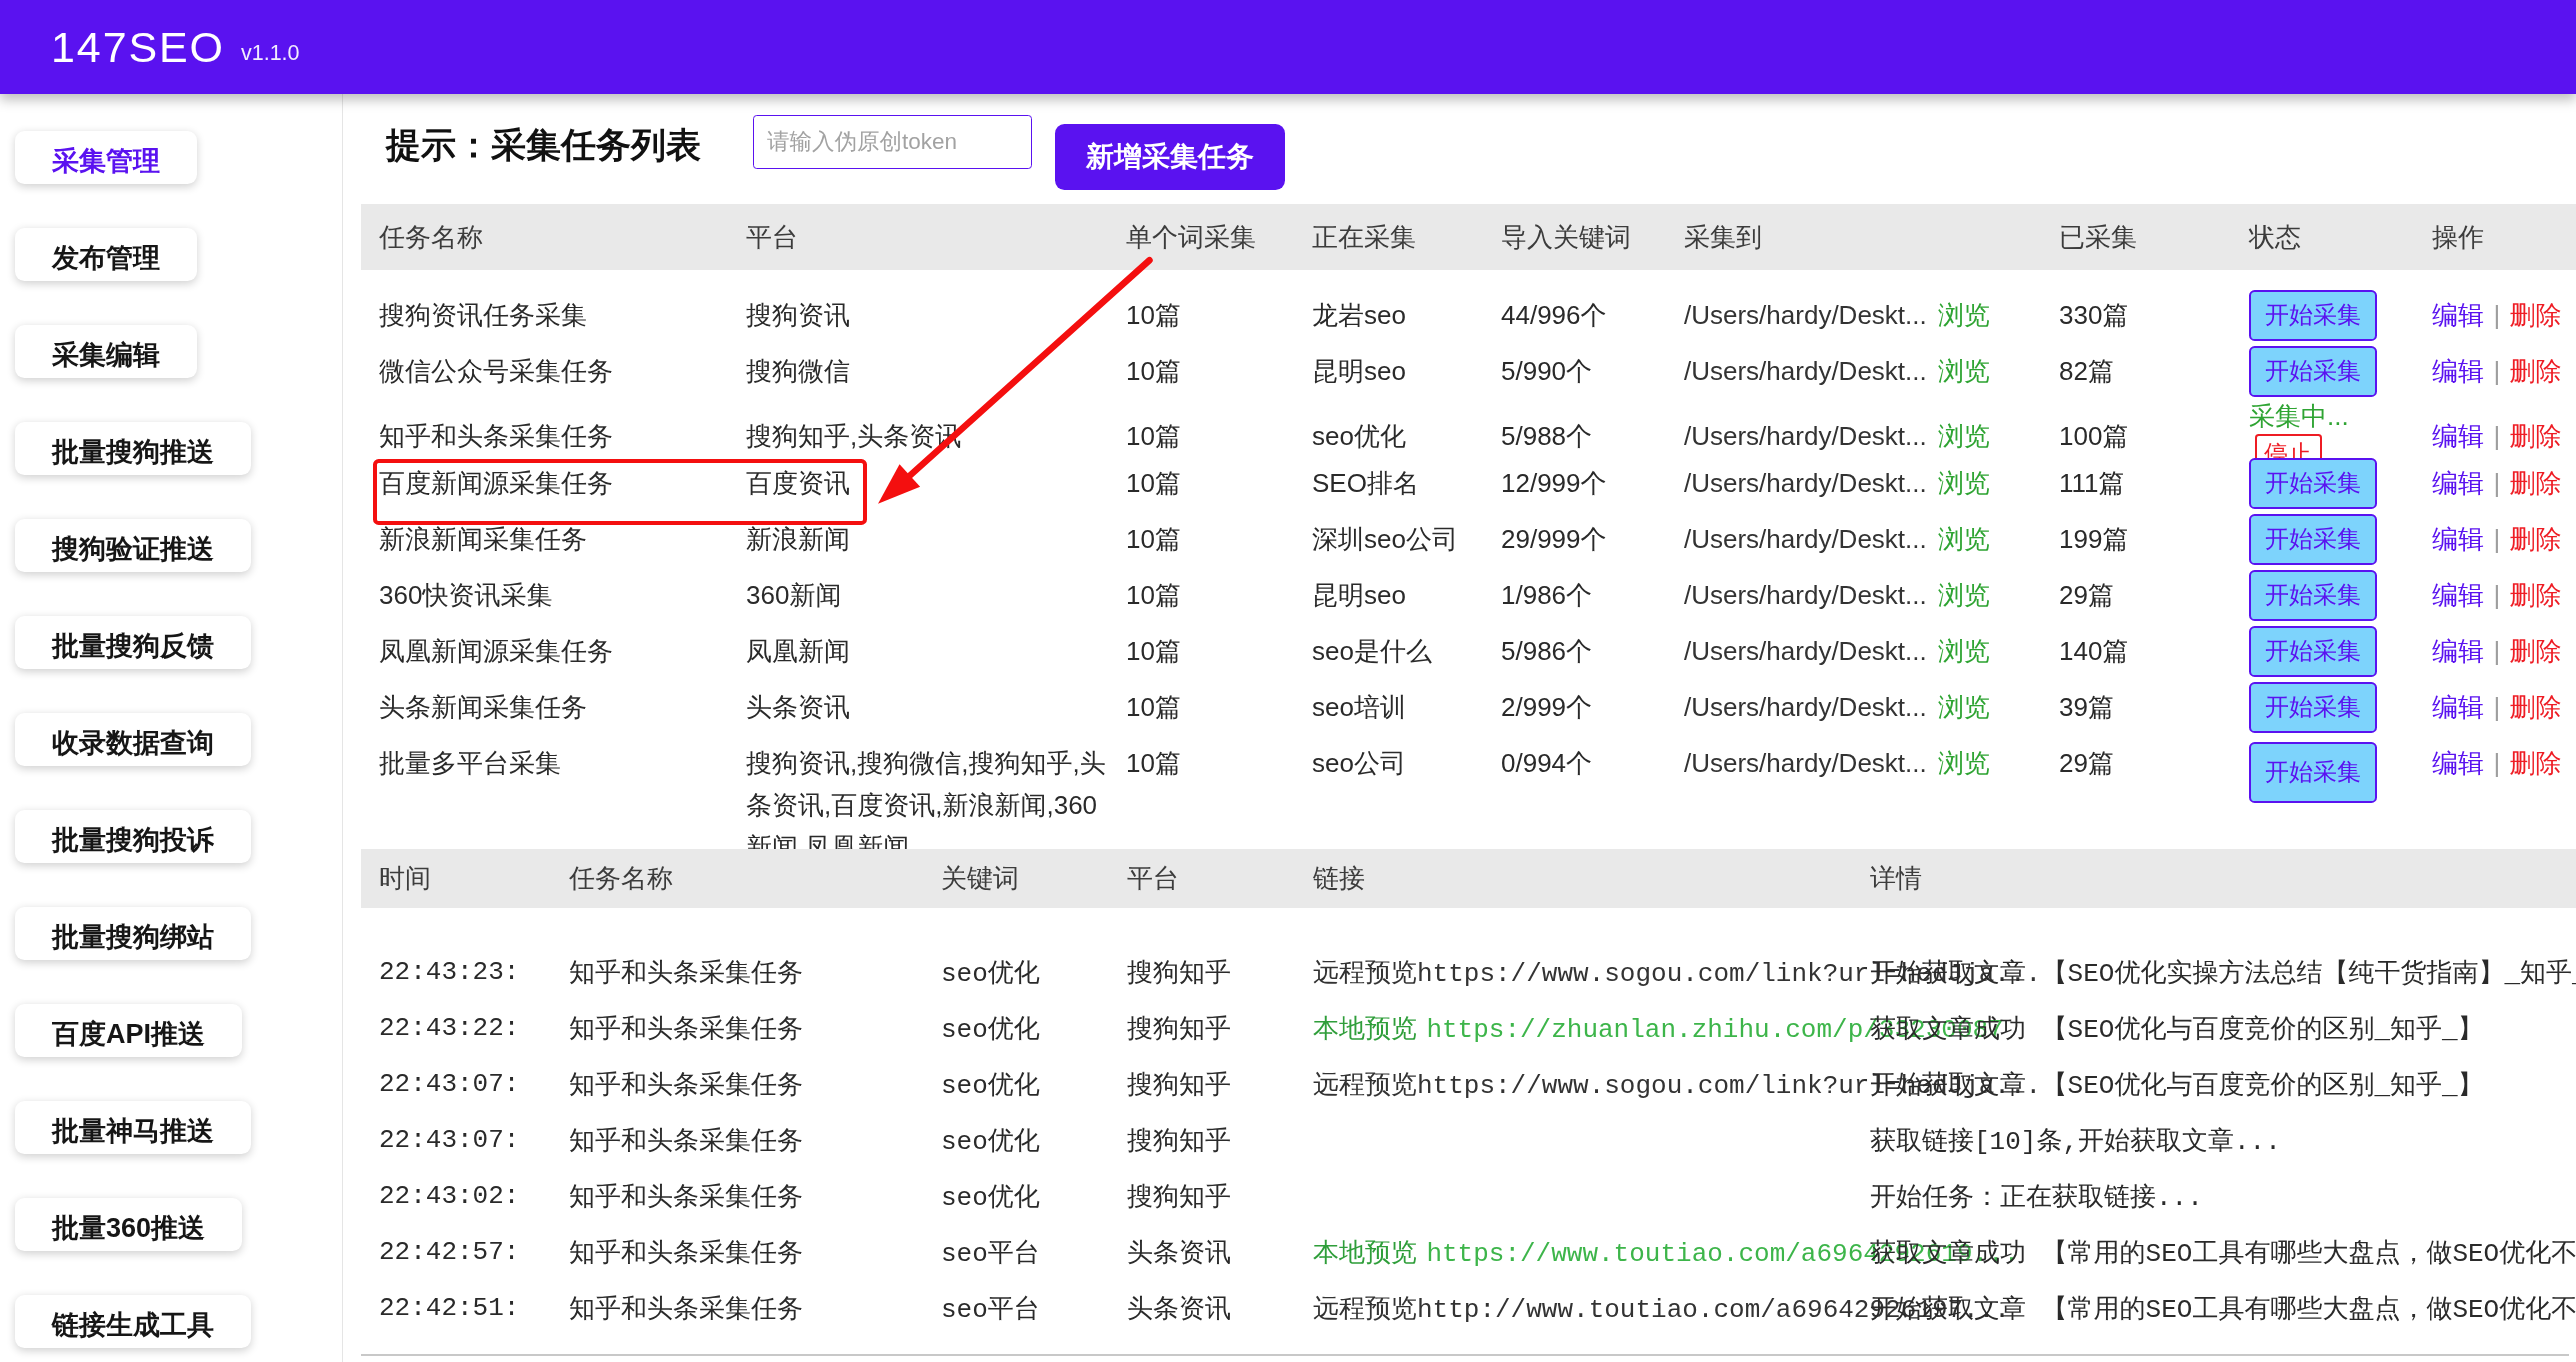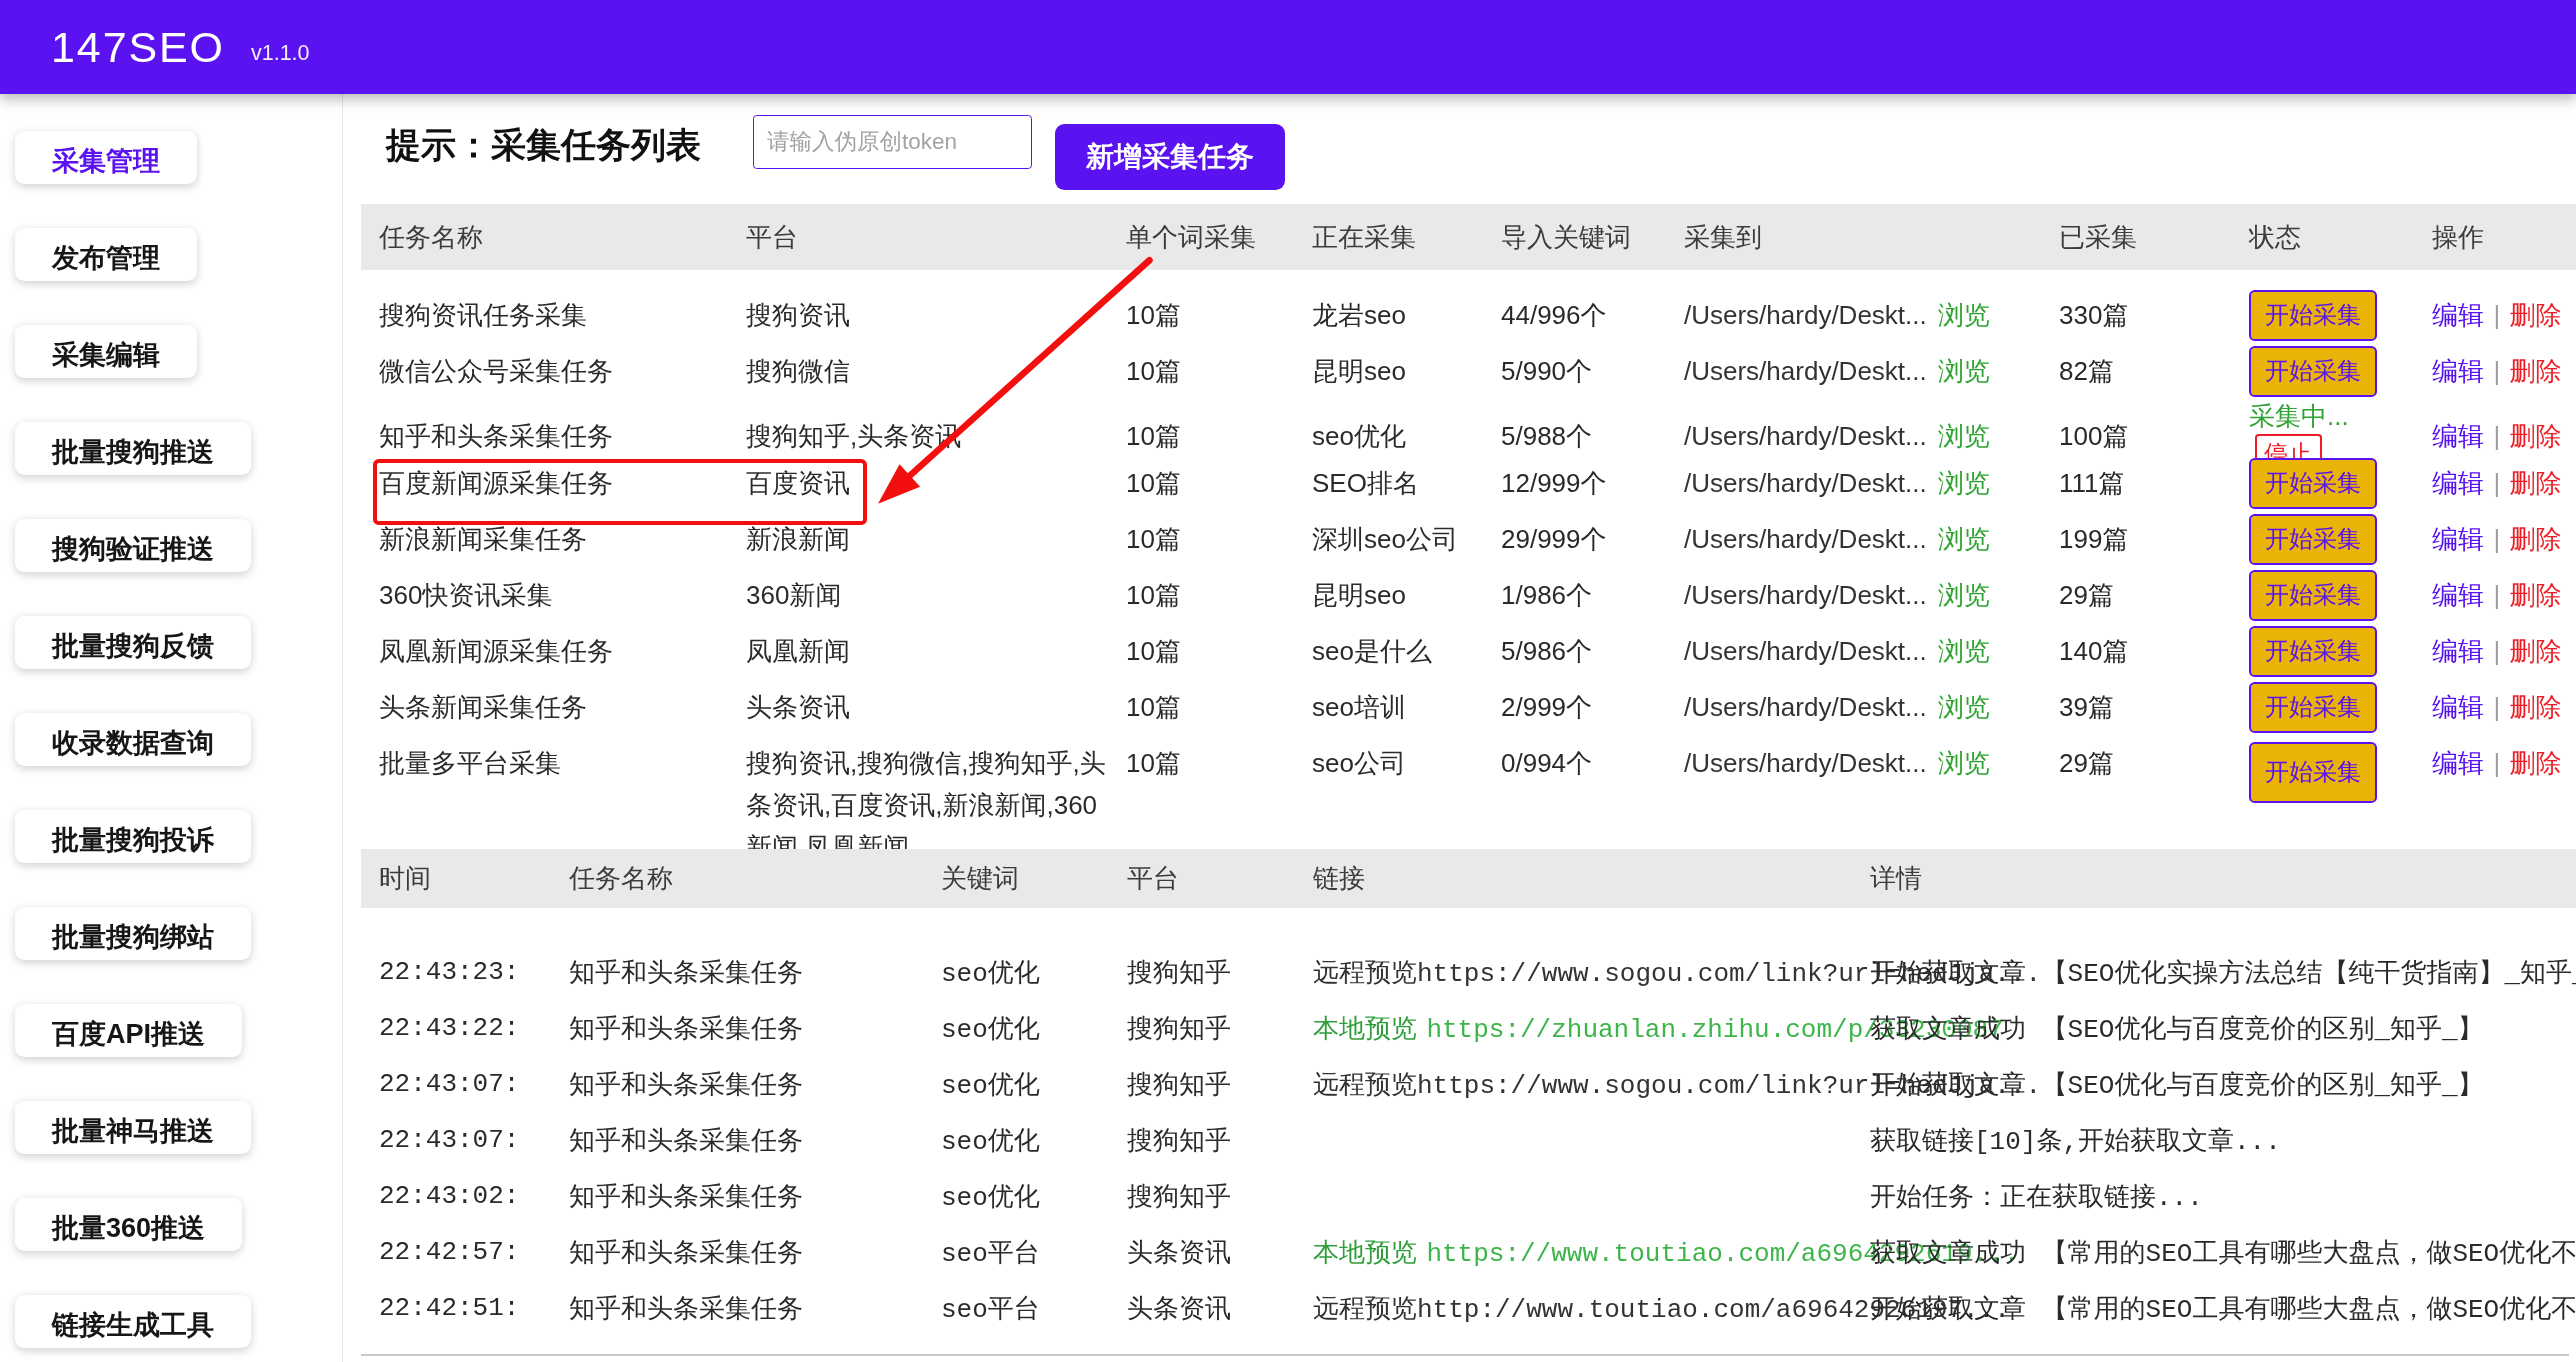--- a/index.html
+++ b/index.html
@@ -3,21 +3,21 @@
 <meta charset="utf-8">
 <style>
   html,body{margin:0;padding:0;background:#fff;}
   #page{position:relative;width:2576px;height:1363px;overflow:hidden;background:#ffffff;
         font-family:"Liberation Sans","DejaVu Sans",sans-serif;color:#2a2a2a;}
 
   
   .topbar{position:absolute;left:0;top:0;width:2576px;height:94px;background:#5a12f0;
           box-shadow:0 5.6px 11.2px rgba(0,0,0,.25);z-index:5;display:flex;align-items:center;}
   .brand{color:#fff;font-size:43px;font-weight:400;letter-spacing:1.9px;margin-left:51px;}
-  .version{color:rgba(255,255,255,.92);font-size:21.5px;margin-left:26px;margin-top:13px;}
+  .version{color:rgba(255,255,255,.92);font-size:21.5px;margin-left:16px;margin-top:13px;}
 
   
   .sidebar{position:absolute;left:0;top:94px;width:343px;height:1269px;background:#fff;
            border-right:1.9px solid #e5e5e5;display:flex;flex-direction:column;align-items:flex-start;
            padding:37px 0 0 15px;box-sizing:border-box;gap:44px;}
   .sb-btn{border:none;background:#fff;border-radius:9.4px;box-shadow:0 2.8px 8.4px rgba(0,0,0,.18);
           font:inherit;font-size:27px;font-weight:bold;color:#161616;padding:12px 37px;height:53px;
           box-sizing:border-box;white-space:nowrap;cursor:pointer;}
   .sb-btn.active{color:#5a12f0;}
 
@@ -40,21 +40,21 @@
   .t1-body{position:absolute;left:361px;top:270px;width:2208px;padding-top:17px;}
   .t2-body{position:absolute;left:361px;top:908px;width:2208px;padding-top:36px;z-index:2;font-family:Liberation Mono, monospace;}
   .t1-row,.t2-row{height:56px;align-items:center;font-size:26px;color:#2a2a2a;}
   .t1-row.multi{height:auto;align-items:start;}
   .t1-row.multi .c{line-height:42px;padding-top:6.6px;}
   .c{padding-left:18px;}
   .path-cell,.link-cell,.detail-cell{white-space:nowrap;}
   .path{color:#333;}
   a{text-decoration:none;cursor:pointer;}
   .browse{color:#2fa433;margin-left:11.2px;}
-  .start-btn{background:#eab308;border:2.8px solid #5a12f0;border-radius:5.6px;color:#5a12f0;
+  .start-btn{background:#7dd3fc;border:2.8px solid #5a12f0;border-radius:5.6px;color:#5a12f0;
              font:inherit;font-size:24px;padding:7.5px 14px;cursor:pointer;}
   .running{color:#2fa433;font-size:26px;}
   .stop-btn{background:#fff;border:2.8px solid #ee1c24;border-radius:3.7px;color:#ee1c24;
             font:inherit;font-size:24px;padding:1.9px 7.5px;margin-left:5.6px;cursor:pointer;}
   .ops{white-space:nowrap;}
   .edit{color:#5a12f0;}
   .sep{color:#9e9e9e;margin:0 9.4px;}
   .del{color:#ee1c24;}
   .link .lk-label,.link .lk-url{color:#333;}
   .link.local .lk-label{color:#2f9e3a;}

